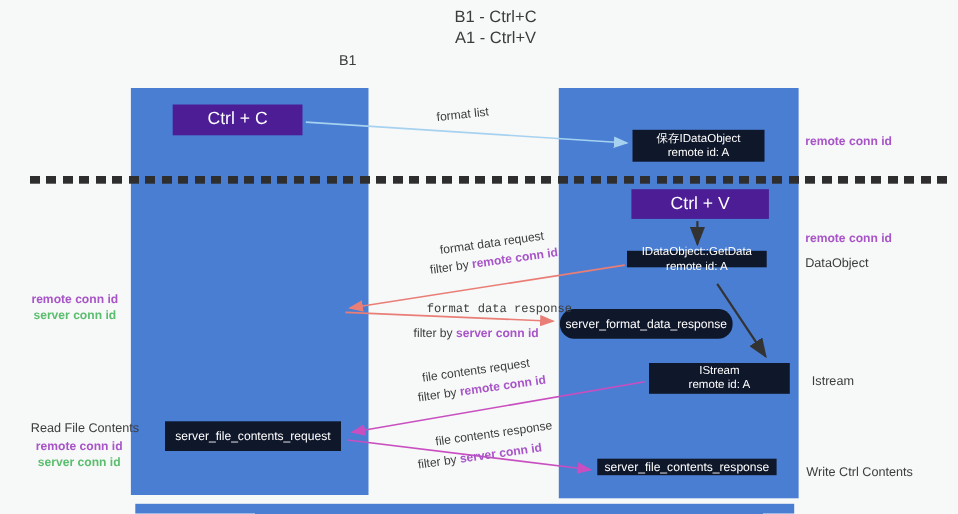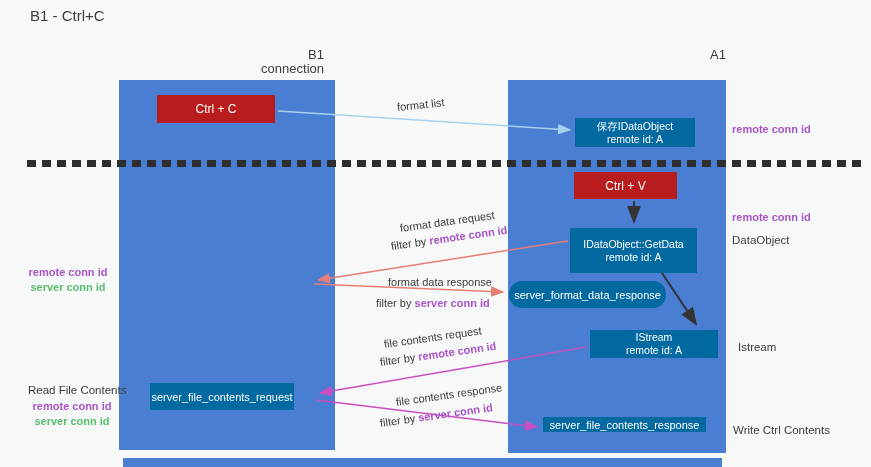--- a/index.html
+++ b/index.html
@@ -1,55 +1,54 @@
 <!DOCTYPE html>
 <html><head>
 <meta charset="utf-8">
 <style>
   html,body{margin:0;padding:0;}
   body{font-family:"Liberation Sans","DejaVu Sans",sans-serif;background:#f7f8f8;}
   .stage{position:relative;width:871px;height:467px;overflow:hidden;background:#f7f8f8;}
-  .title{position:absolute;top:6px;left:30px;right:0;
+  .title{position:absolute;top:6px;left:30px;right:0;text-align:center;
          font-size:15px;line-height:19px;color:#3c3c3c;}
   .lane-header{position:absolute;text-align:right;font-size:13px;line-height:14px;color:#3c3c3c;}
   .lane{position:absolute;background:#4A7ED3;}
   .divider{position:absolute;left:27px;top:160px;width:835px;height:7px;
            background:repeating-linear-gradient(90deg,#2e2e2e 0 9px,transparent 9px 15px);z-index:4;}
   .bottom-strip{position:absolute;left:123px;top:458px;width:599px;height:9px;background:#4A7ED3;}
   .node{position:absolute;display:flex;flex-direction:column;align-items:center;justify-content:center;
         color:#fff;text-align:center;z-index:3;}
-  .node.green{background:#b91c1c;font-size:12px;}
-  .node.orange{background:#0369a1;text-align:right;}
+  .node.green{background:#4c1d95;font-size:16px;}
+  .node.orange{background:#0f172a;text-align:right;}
   .node .l{font-size:10.5px;line-height:13px;}
   .node.single{font-size:11px;}
   .flabel{position:absolute;white-space:nowrap;font-size:11px;color:#3c3c3c;z-index:5;transform-origin:left center;}
   .rot{transform:rotate(-8deg);}
   .rot6{transform:rotate(-6deg);}
   .purple{color:#A855C8;font-weight:bold;}
   .greentx{color:#5BBE6E;font-weight:bold;}
   .side{position:absolute;white-space:nowrap;font-size:11px;z-index:5;}
   .side.dark{color:#3c3c3c;font-size:11.5px;font-weight:normal;text-align:right;}
   .sidegroup{position:absolute;width:96px;text-align:center;font-size:11px;line-height:15px;z-index:5;}
   svg.arrows{position:absolute;left:0;top:0;z-index:2;pointer-events:none;}
 </style>
 </head>
 <body>
 
 <div class="stage">
 
   <div class="title">
     <div>B1 - Ctrl+C</div>
+    <div>A1 - Ctrl+V</div>
   </div>
 
   <div class="lane-header" style="left:108px;top:48px;width:216px;">
     <div>B1</div>
-    <div>connection</div>
   </div>
   <div class="lane-header" style="left:508px;top:48px;width:218px;">
-    <div>A1</div>
   </div>
 
   <div class="lane" style="left:119px;top:80px;width:216px;height:370px;"></div>
   <div class="lane" style="left:508px;top:80px;width:218px;height:373px;"></div>
   <div class="bottom-strip"></div>
 
   <div class="divider"></div>
 
   <svg class="arrows" width="871" height="467" viewBox="0 0 871 467">
     <defs>
@@ -75,49 +74,49 @@
     <line x1="316" y1="400" x2="537" y2="427" stroke="#C94FC0" stroke-width="1.5" marker-end="url(#mmagenta)"></line>
   </svg>
 
   <div class="node green" style="left:157px;top:95px;width:118px;height:28px;">
     <span>Ctrl + C</span>
   </div>
   <div class="node orange" style="left:575px;top:118px;width:120px;height:29px;">
     <div class="l">保存IDataObject</div>
     <div class="l">remote id: A</div>
   </div>
-  <div class="node green" style="left:574px;top:172px;width:103px;height:27px;">
+  <div class="node green" style="left:574px;top:172px;width:125px;height:27px;">
     <span>Ctrl + V</span>
   </div>
-  <div class="node orange" style="left:570px;top:228px;width:127px;height:45px;">
+  <div class="node orange" style="left:570px;top:228px;width:127px;height:15px;">
     <div class="l">IDataObject::GetData</div>
     <div class="l">remote id: A</div>
   </div>
   <div class="node orange single" style="left:509px;top:281px;width:157px;height:27px;border-radius:13px;">
     <span>server_format_data_response</span>
   </div>
   <div class="node orange" style="left:590px;top:330px;width:128px;height:28px;">
     <div class="l">IStream</div>
     <div class="l">remote id: A</div>
   </div>
-  <div class="node orange single" style="left:150px;top:383px;width:144px;height:27px;">
+  <div class="node orange single" style="left:150px;top:383px;width:160px;height:27px;">
     <span>server_file_contents_request</span>
   </div>
   <div class="node orange single" style="left:543px;top:417px;width:163px;height:15px;">
     <span>server_file_contents_response</span>
   </div>
 
   <div class="flabel rot6" style="left:397px;top:101px;">format list</div>
 
   <div class="flabel rot" style="left:400px;top:222px;">format data request</div>
   <div class="flabel rot" style="left:391px;top:240px;">
     <span>filter by </span><span class="purple">remote conn id</span>
   </div>
 
-  <div class="flabel" style="left:388px;top:276px;">format data response</div>
+  <div class="flabel" style="left:388px;top:276px;font-family:Liberation Mono, monospace;">format data response</div>
   <div class="flabel" style="left:376px;top:297px;">
     <span>filter by </span><span class="purple">server conn id</span>
   </div>
 
   <div class="flabel rot" style="left:384px;top:338px;">file contents request</div>
   <div class="flabel rot" style="left:380px;top:356px;">
     <span>filter by </span><span class="purple">remote conn id</span>
   </div>
 
   <div class="flabel rot" style="left:396px;top:396px;">file contents response</div>

